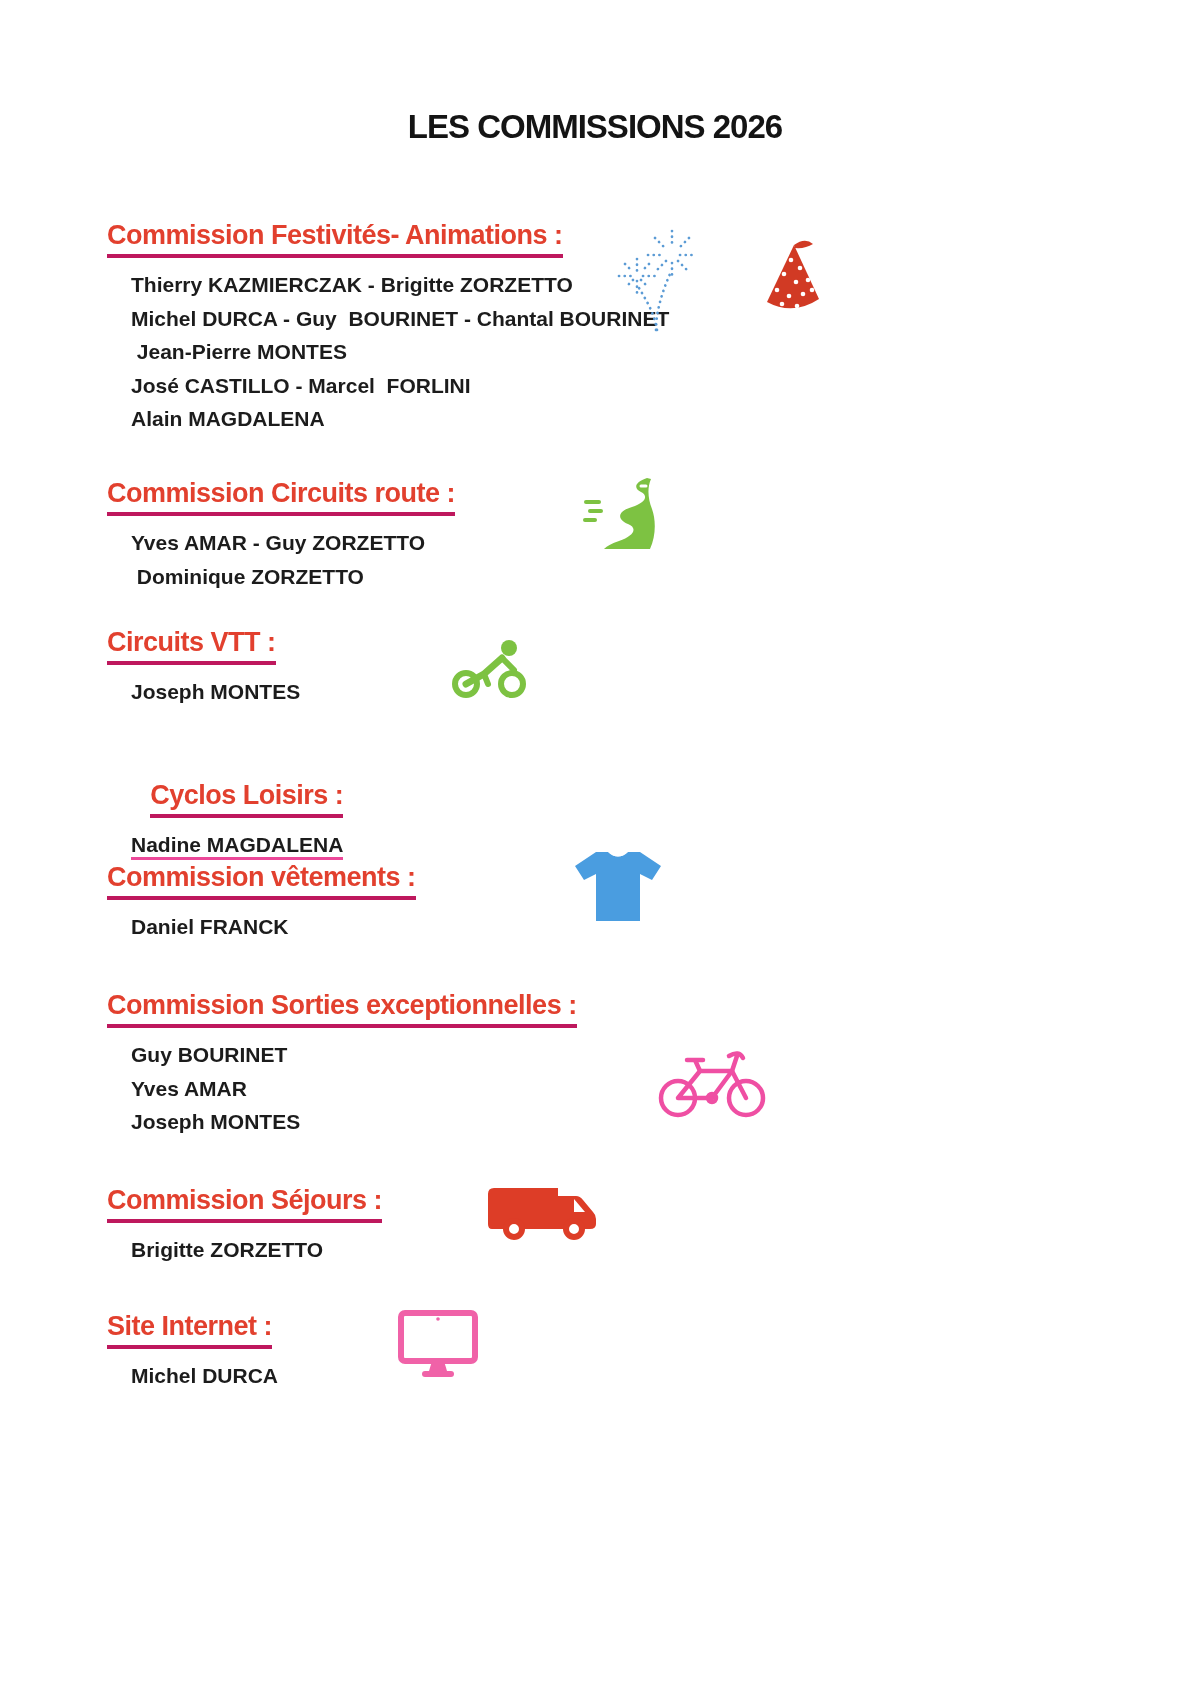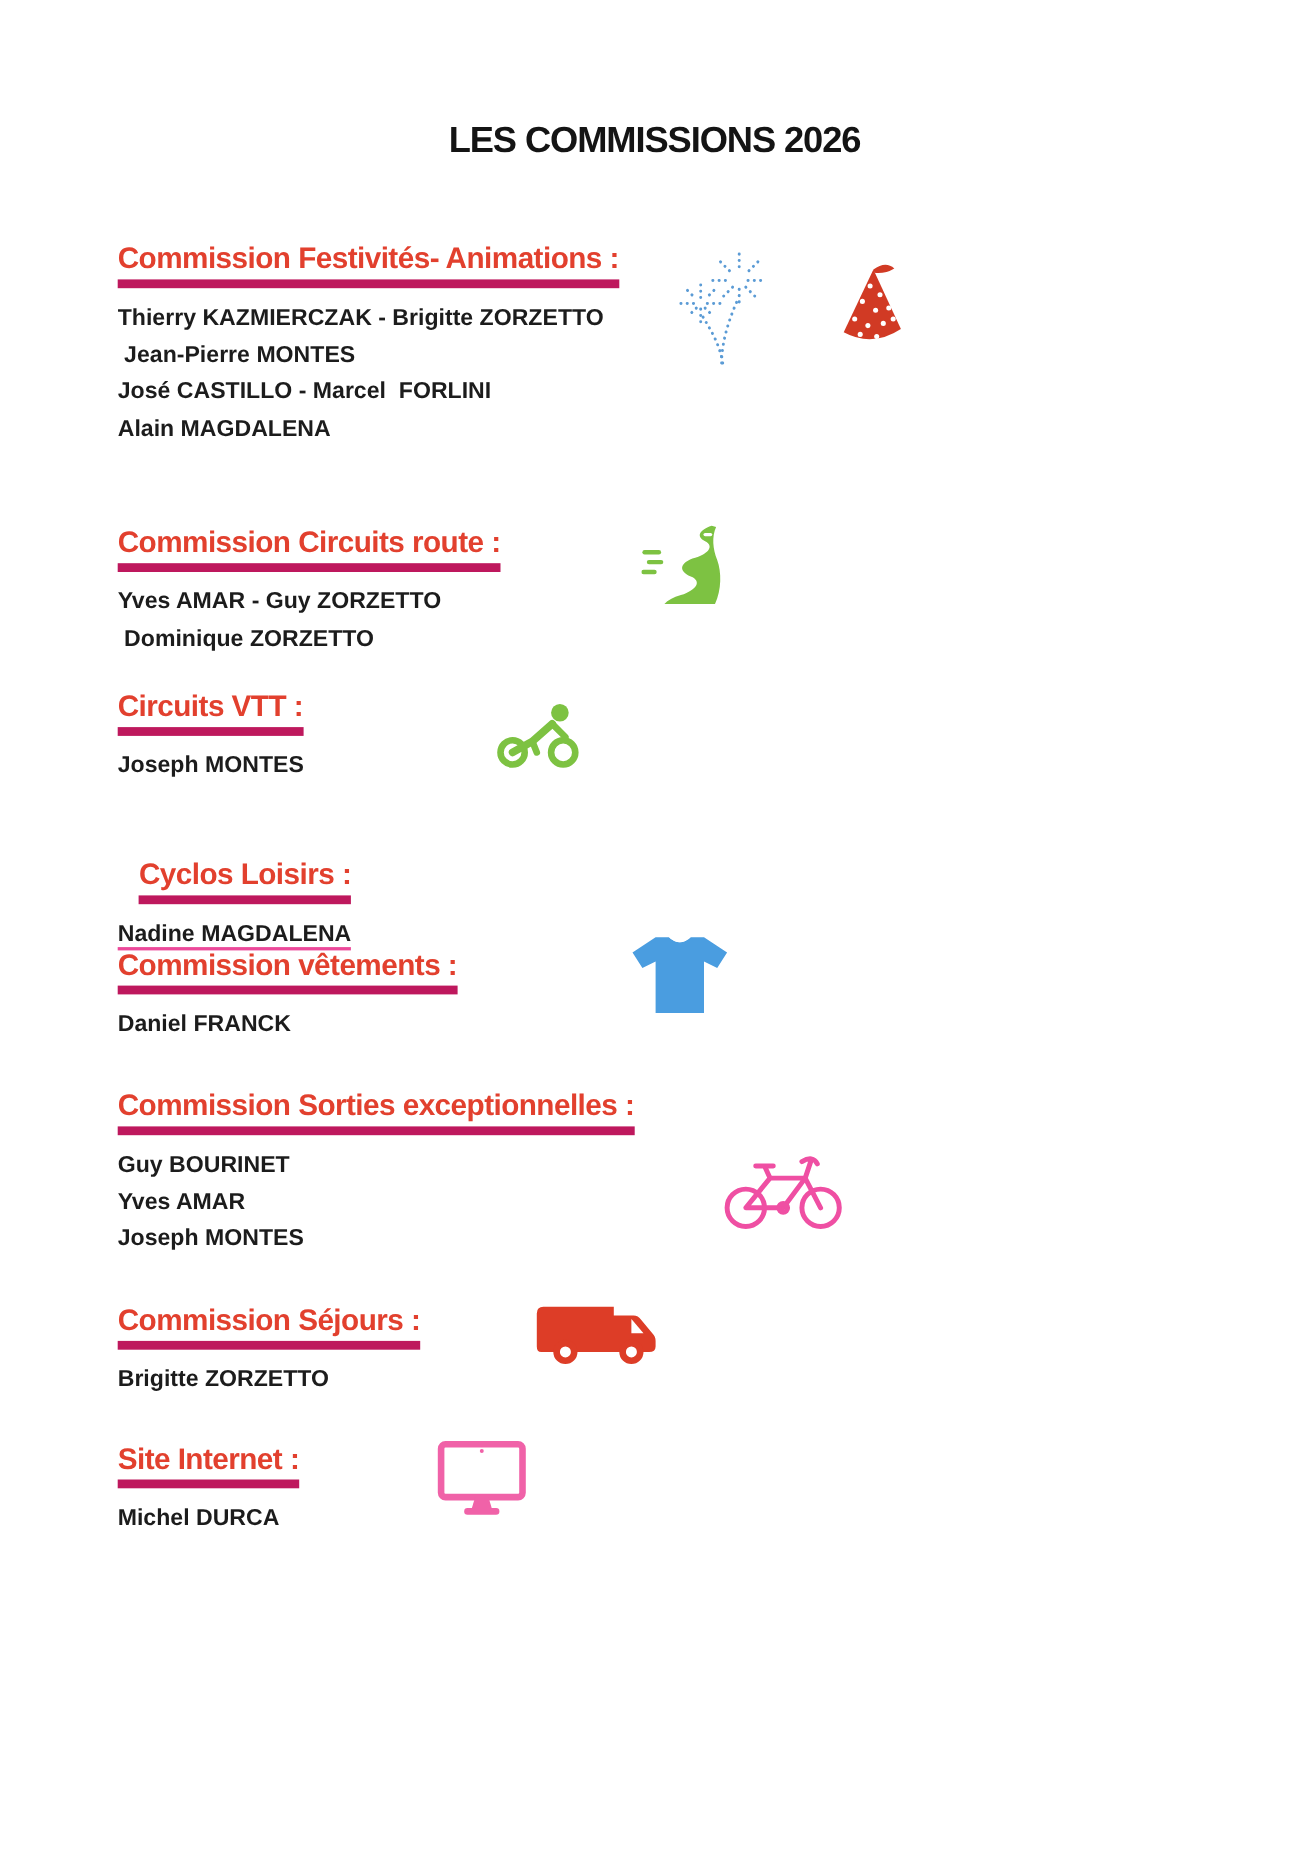--- a/index.html
+++ b/index.html
@@ -18,29 +18,30 @@
     letter-spacing:-1px;
     color:#141414;
   }
   .section{position:absolute;left:107px;}
   .heading{
     display:inline-block;
     font-size:27px;font-weight:bold;
     letter-spacing:-0.5px;
     color:#e2402e;
     padding-bottom:3px;
-    border-bottom:8px solid #be185d;
+    border-bottom:4px solid #be185d;
     white-space:nowrap;
   }
   .members{margin-top:10px;}
   .member{
     font-size:21px;font-weight:bold;
     color:#1c1c1c;
     line-height:33.5px;
     white-space:pre;
+    margin-left:24px;
   }
   .member.underlined span{border-bottom:3px solid #ec4899;padding-bottom:1px;}
   .icon{position:absolute;}
   
   .s0{top:220px;}
   .s1{top:478px;}
   .s2{top:627px;}
   .s3{top:780px;text-align:right;}
   .s4{top:862px;}
   .s5{top:990px;}
@@ -59,20 +60,21 @@
 <body>
 
 <div class="page">
 
   <div class="title">LES COMMISSIONS 2026</div>
 
   <div class="section s0">
     <div class="heading">Commission Festivités- Animations :</div>
     <div class="members">
       <div class="member">Thierry KAZMIERCZAK - Brigitte ZORZETTO</div>
+      <div class="member">Michel DURCA - Guy  BOURINET - Chantal BOURINET</div>
       <div class="member"> Jean-Pierre MONTES</div>
       <div class="member">José CASTILLO - Marcel  FORLINI</div>
       <div class="member">Alain MAGDALENA</div>
     </div>
   </div>
 
   <div class="icon icon-fireworks">
     <svg width="92" height="104" viewBox="0 0 92 104">
       <g stroke="#5b9bd5" stroke-width="2.7" stroke-linecap="round" stroke-dasharray="0.1 5.6" fill="none">
 

